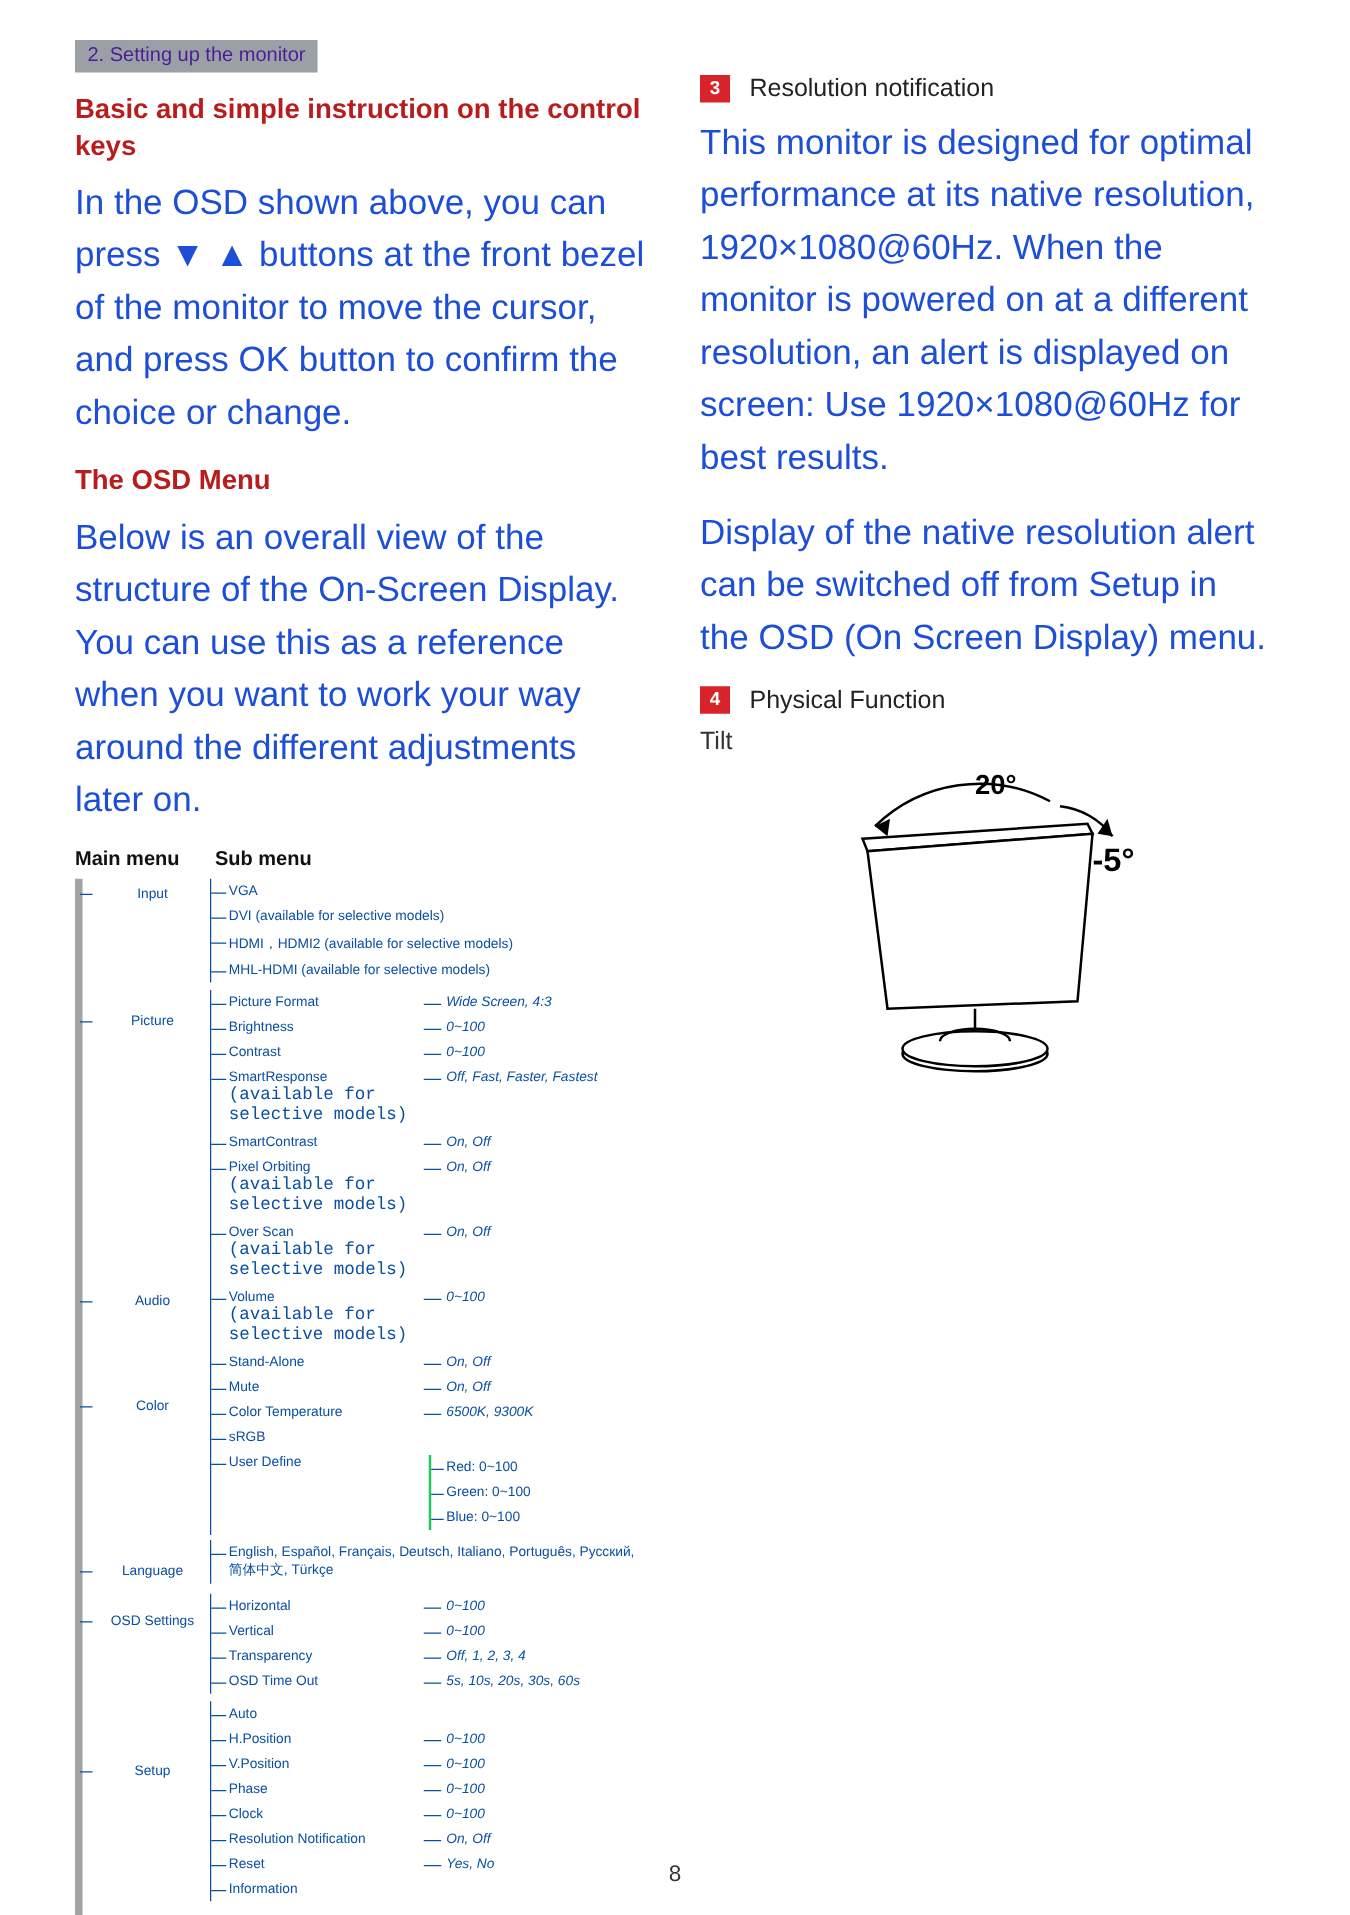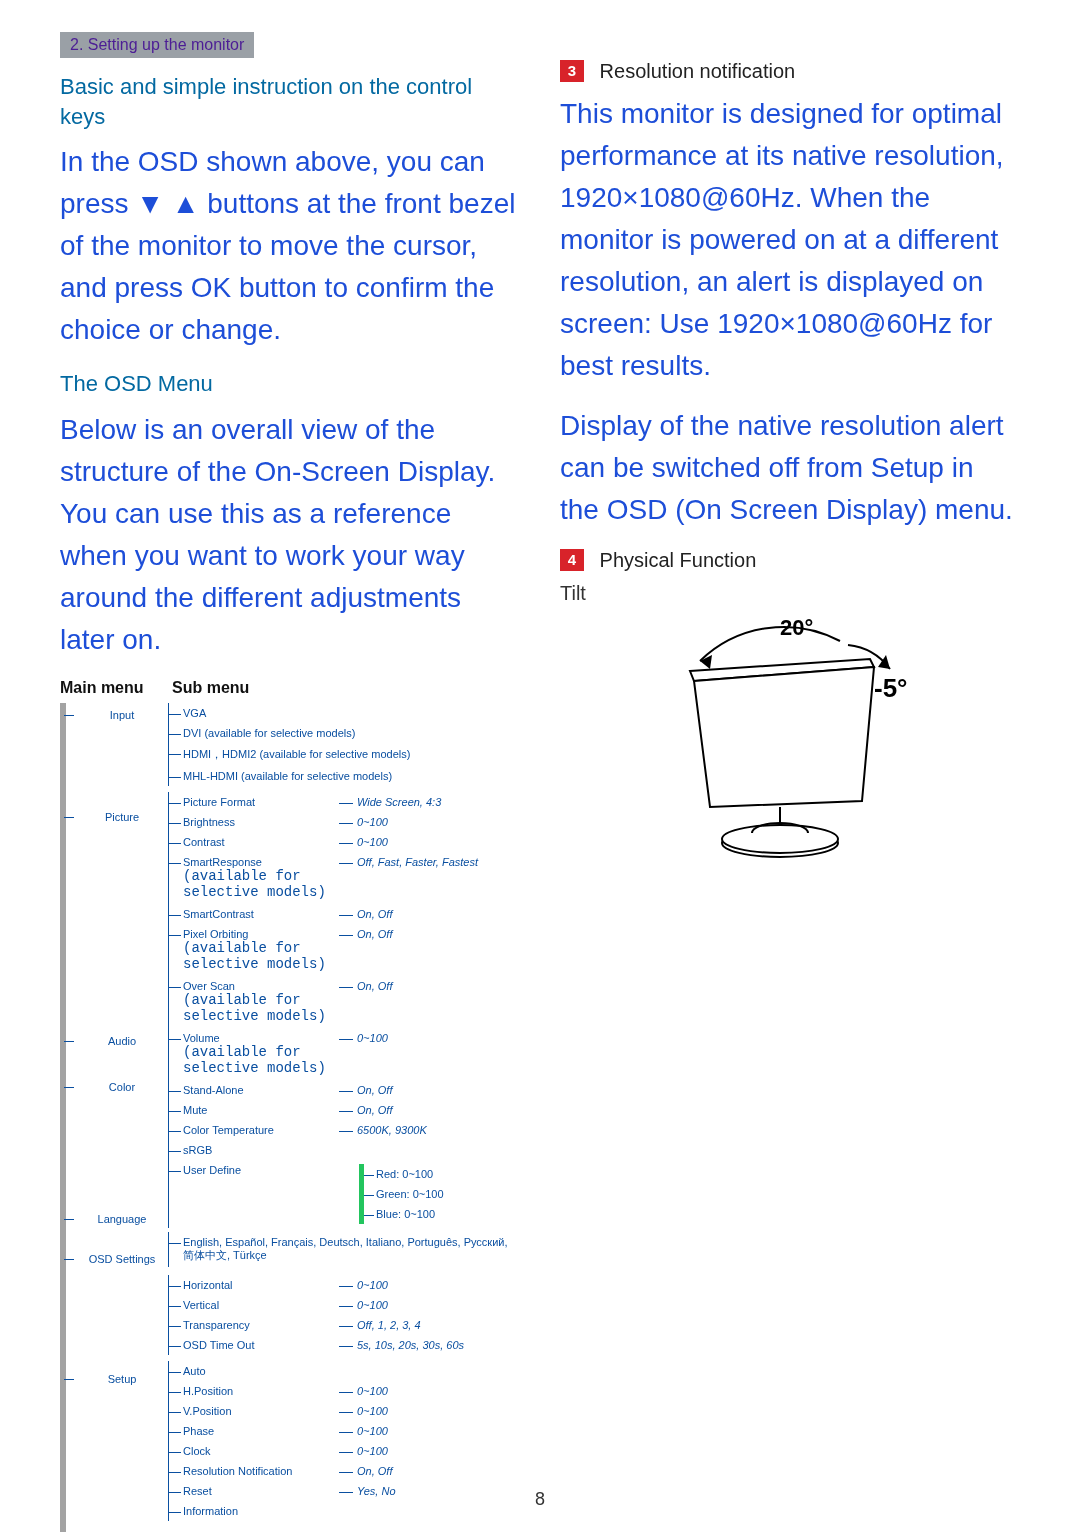--- a/index.html
+++ b/index.html
@@ -24,23 +24,23 @@
   .chapter-tab{
     background:#9aa0a6;
     color:#4c1d95;
     font-size:16px;
     padding:4px 10px;
     display:inline-block;
     margin-bottom:14px;
   }
   h3{
     font-size:22px;
-    font-weight:400;
+    font-weight:700;
     margin:0 0 10px 0;
-    color:#0369a1;
+    color:#b91c1c;
     line-height:1.35;
   }
   p.body{
     font-size:28px;
     font-weight:300;
     color:#1d4ed8;
     line-height:1.5;
     margin:0 0 18px 0;
   }
   .numbox{
@@ -136,23 +136,23 @@
     font-size:11px;
     font-style:italic;
   }
   .val-col::before{
     content:"";
     position:absolute;
     left:0;top:7px;
     width:14px;border-top:1px solid #0a4fa0;
   }
   .val-multi{
-    border-left:5px solid #22c55e;
+    border-left:2px solid #22c55e;
     padding-left:12px;
-    margin-left:20px;
+    margin-left:4px;
   }
   .val-multi div{
     position:relative;
     padding:4px 0;
   }
   .val-multi div::before{
     content:"";
     position:absolute;
     left:-12px;top:11px;
     width:10px;border-top:1px solid #0a4fa0;
@@ -190,21 +190,21 @@
       <div class="h1">Main menu</div>
       <div>Sub menu</div>
     </div>
 
     <div class="osd-tree clearfix">
 
       <div class="main-col" style="height:980px">
         <div class="main-item" style="margin-top:0">Input</div>
         <div class="main-item" style="margin-top:78px">Picture</div>
         <div class="main-item" style="margin-top:200px">Audio</div>
-        <div class="main-item" style="margin-top:22px">Color</div>
+        <div class="main-item" style="margin-top:60px">Color</div>
         <div class="main-item" style="margin-top:108px">Language</div>
         <div class="main-item" style="margin-top:16px">OSD Settings</div>
         <div class="main-item" style="margin-top:96px">Setup</div>
       </div>
 
       <div class="sub-block">
         <div class="sub-row">
             <div class="sub-label" style="width:auto">VGA</div>
           </div>
         <div class="sub-row">

